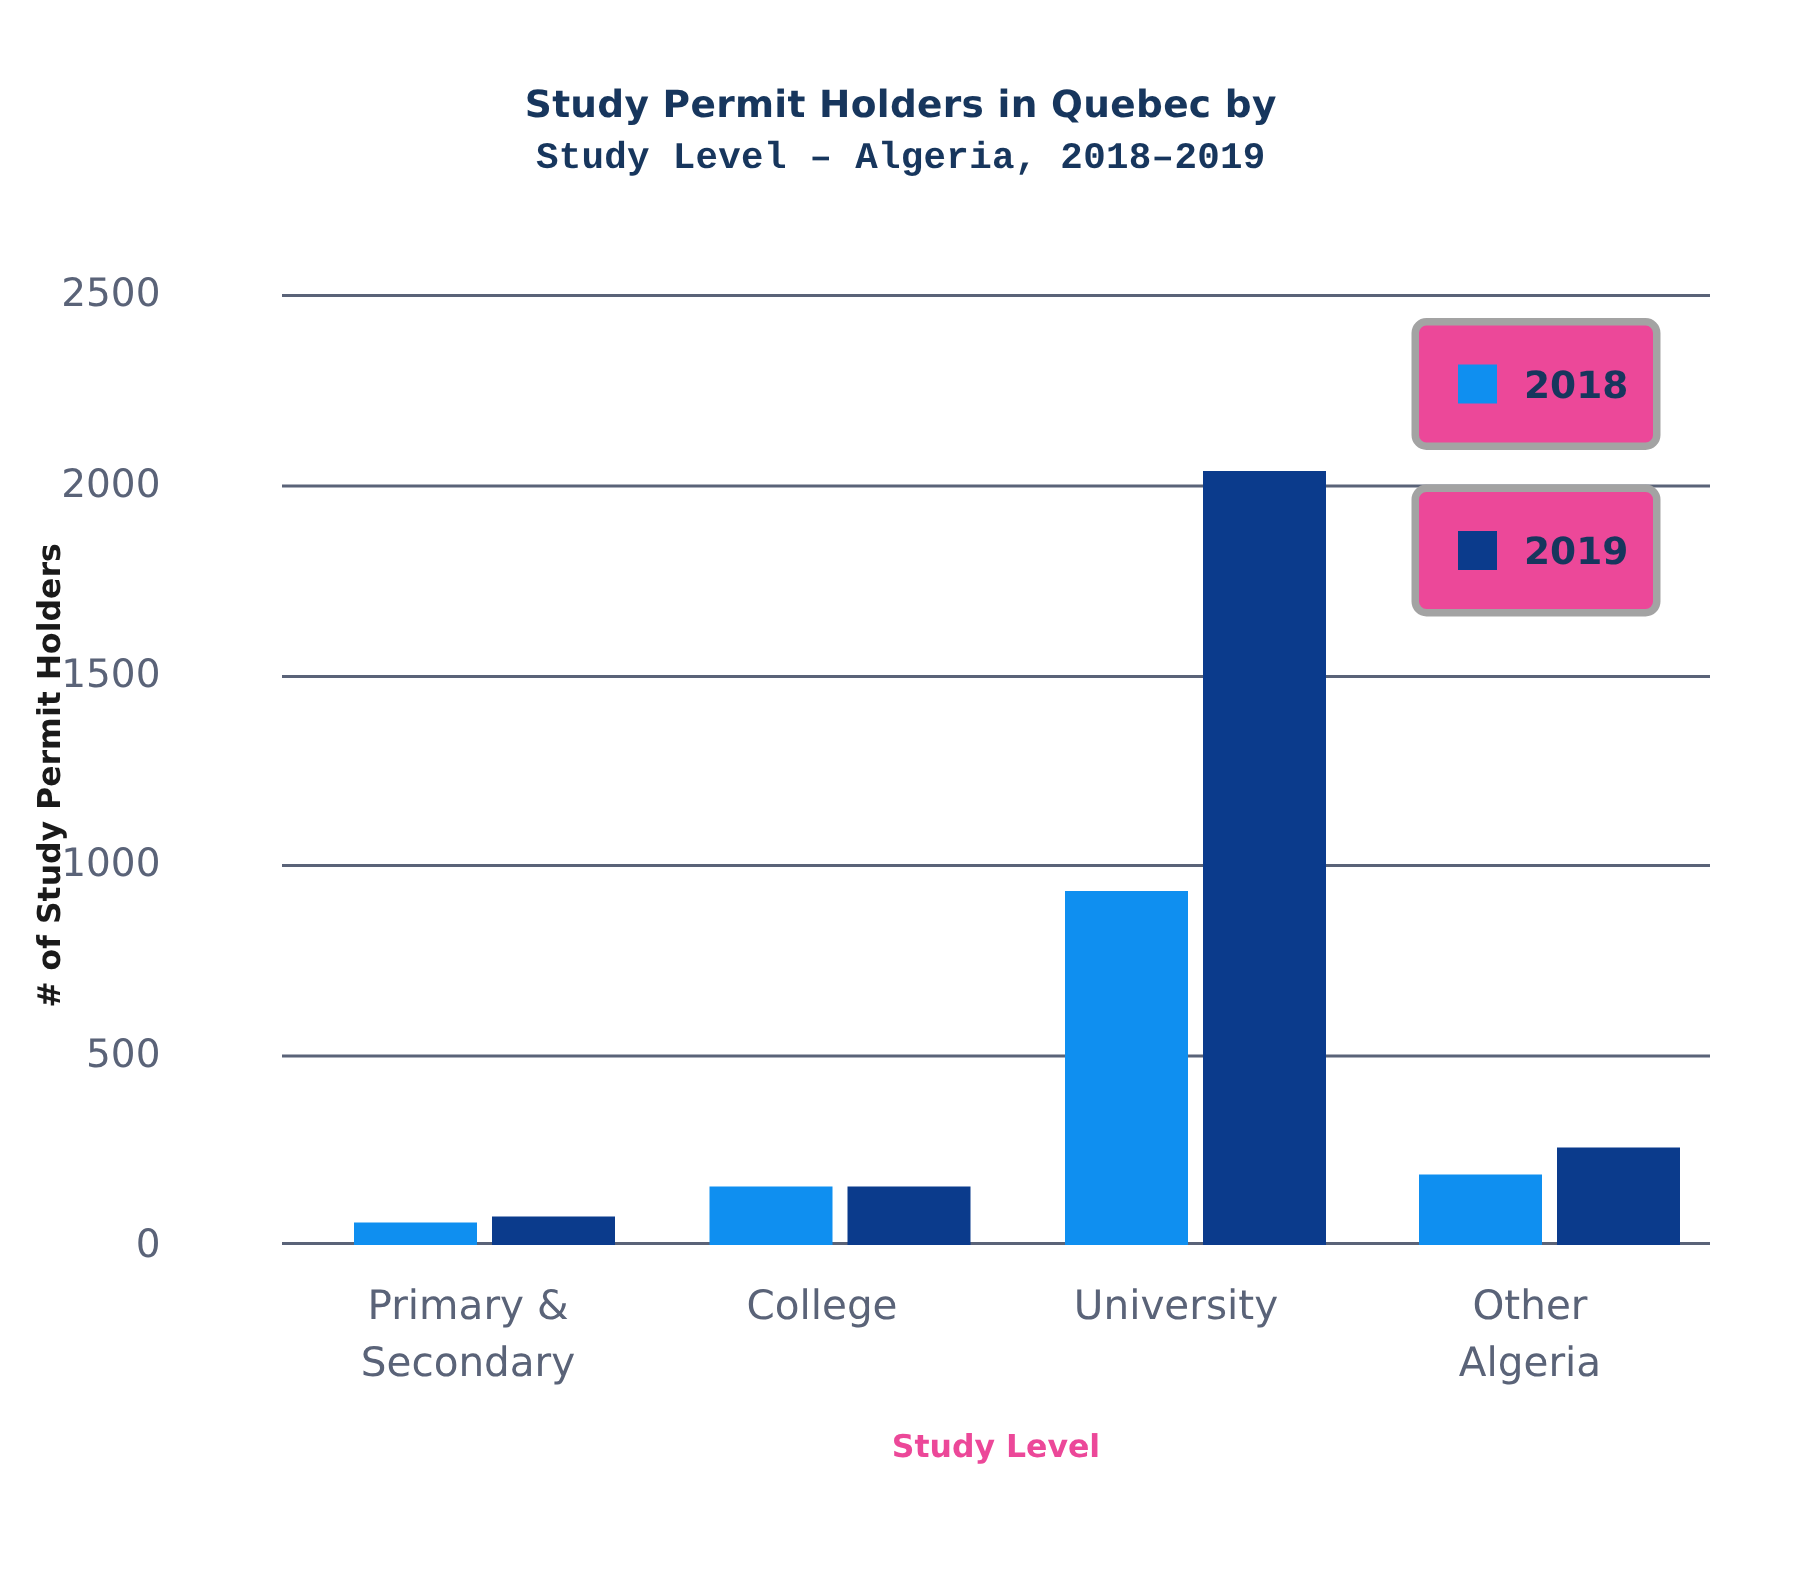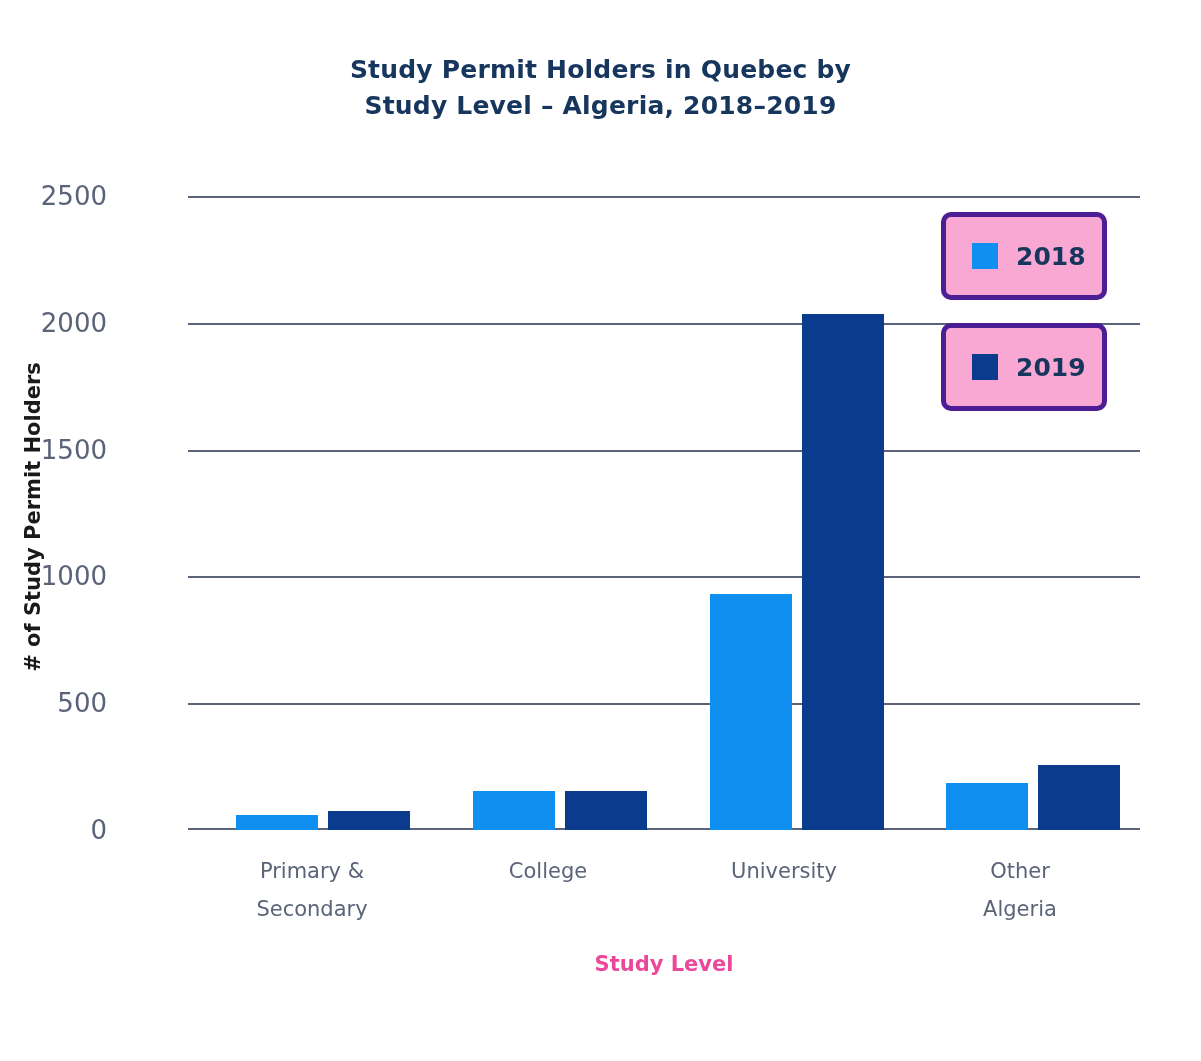--- a/index.html
+++ b/index.html
@@ -28,21 +28,21 @@
     left: 0;
     top: 52px;
     width: 1201px;
     text-align: center;
     color: #17365d;
     font-size: 25px;
     font-weight: bold;
     line-height: 36px;
     letter-spacing: 0.2px;
   }
-  .chart-title .line2 { display: block; }
+  .chart-title .line2 { display: block; font-family: Liberation Mono, monospace; }
 
   
   .plot-area {
     position: absolute;
     left: 188px;
     top: 196px;
     width: 952px;
     height: 634px;
   }
   .gridline {
@@ -79,21 +79,21 @@
     bottom: 0;
   }
   .bar.s2018 { background: #0f8ff0; }
   .bar.s2019 { background: #0b3b8c; }
 
   
   .xtick {
     position: absolute;
     text-align: center;
     color: #5a6378;
-    font-size: 21px;
+    font-size: 27px;
     line-height: 38px;
     top: 852px;
   }
 
   
   .xaxis-title {
     position: absolute;
     left: 188px;
     top: 952px;
     width: 952px;
@@ -110,22 +110,22 @@
     text-align: center;
     color: #1a1a1a;
     font-size: 21px;
     font-weight: bold;
     transform: rotate(-90deg);
   }
 
   
   .legend-item {
     position: absolute;
-    background: #f9a8d4;
-    border: 5px solid #4c1d95;
+    background: #ec4899;
+    border: 5px solid #a3a3a3;
     border-radius: 10px;
     display: flex;
     align-items: center;
     box-sizing: border-box;
   }
   .legend-swatch {
     width: 26px;
     height: 26px;
     margin-left: 26px;
     margin-right: 18px;

